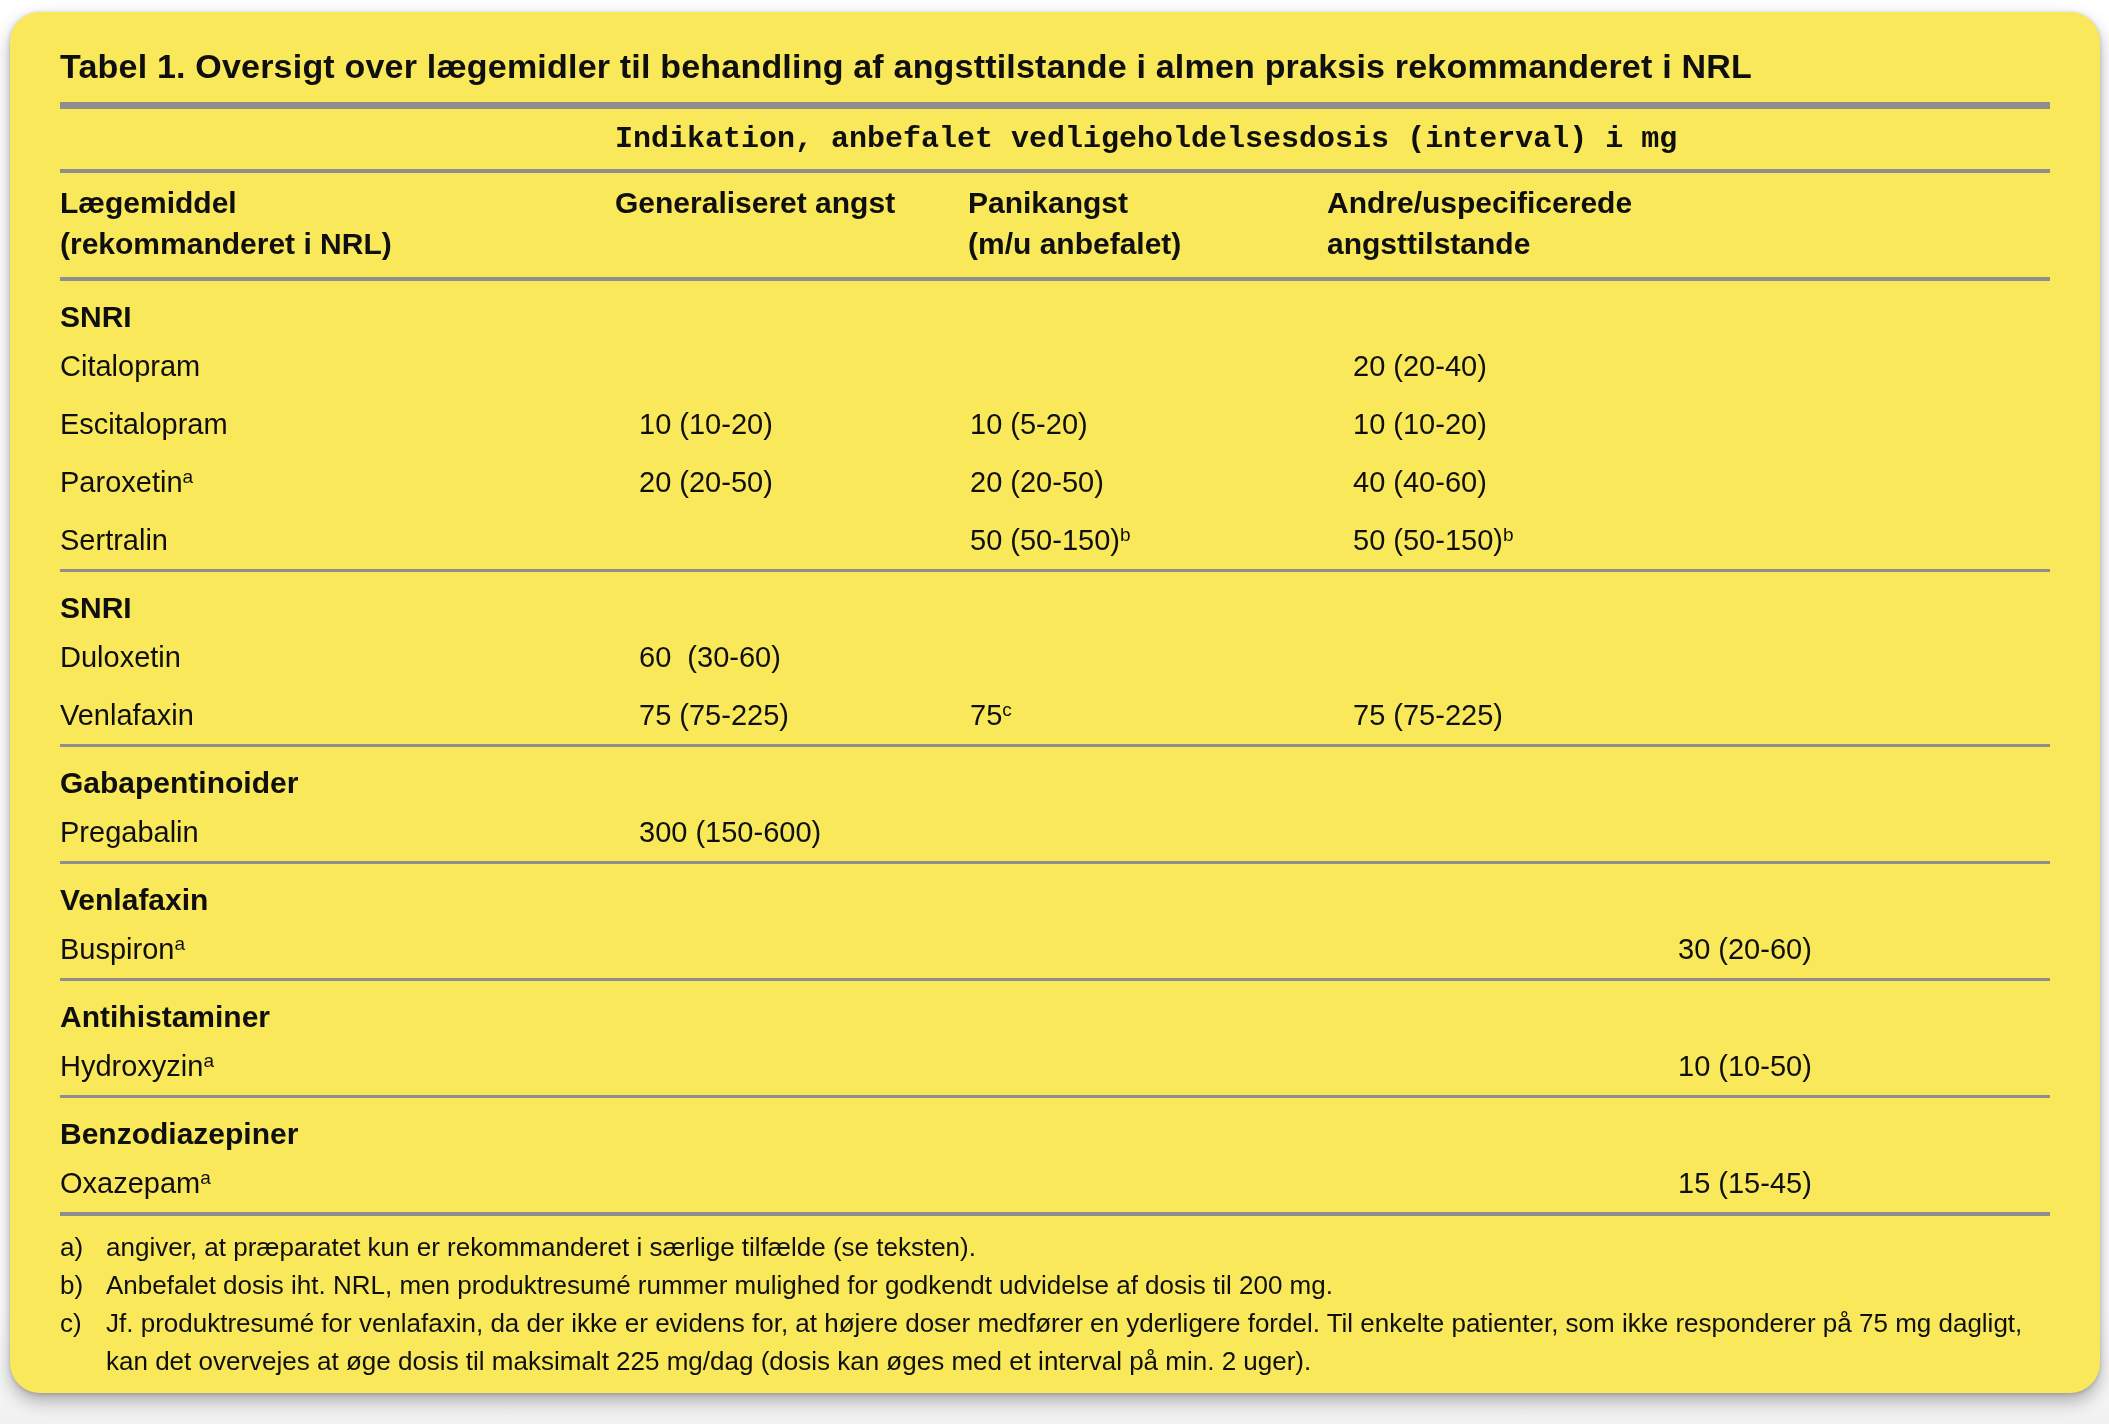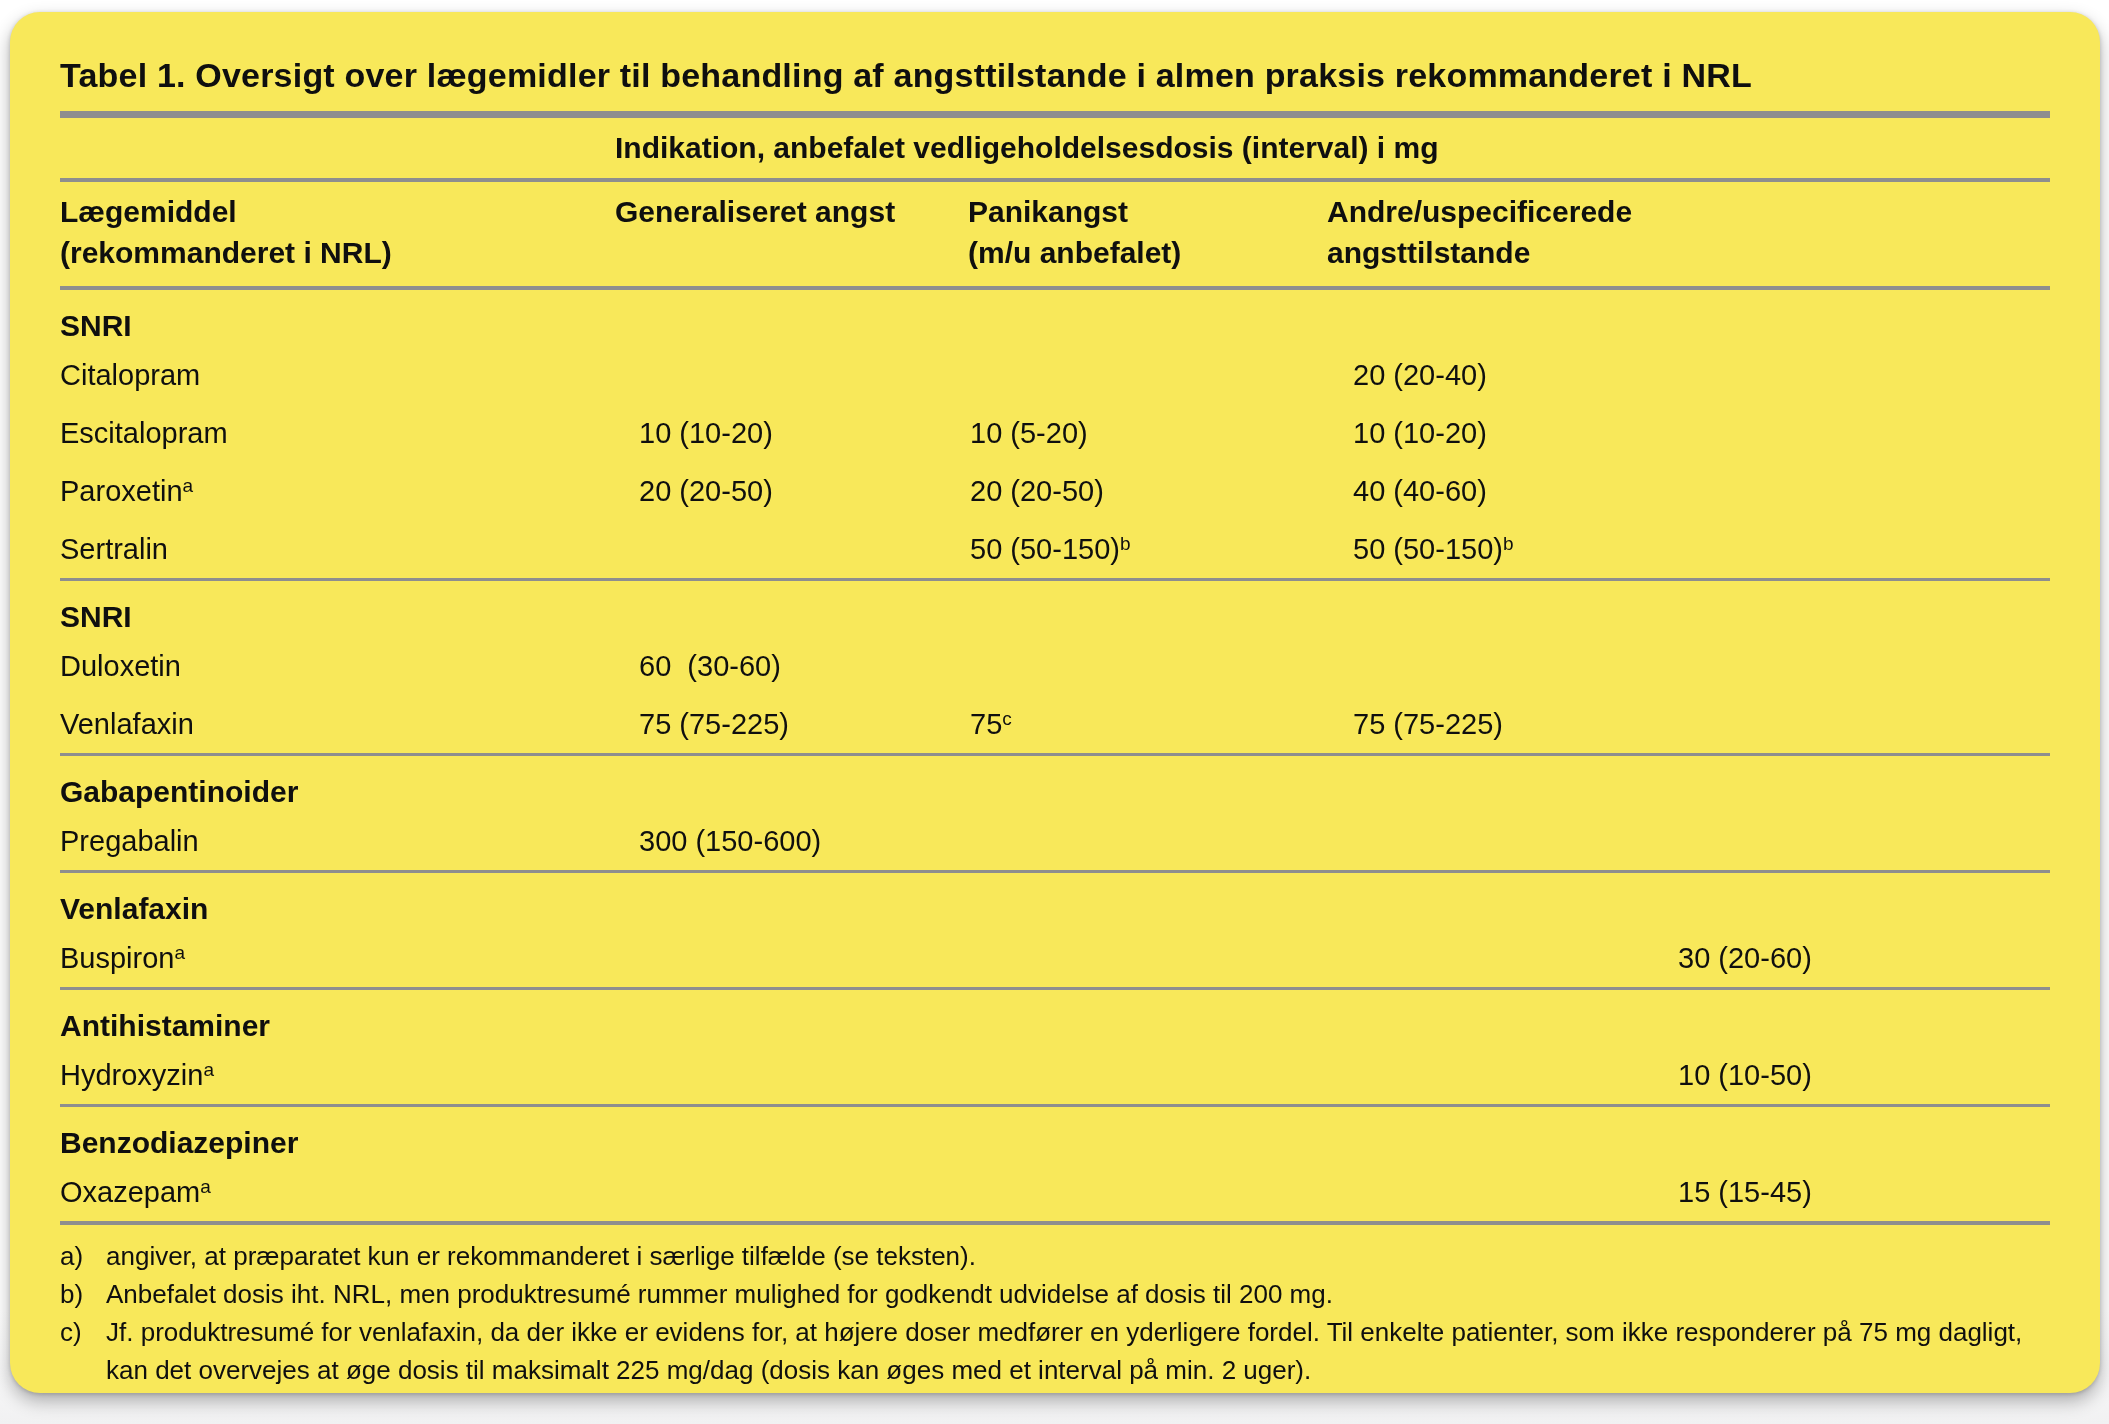--- a/index.html
+++ b/index.html
@@ -16,40 +16,41 @@
     overflow: hidden;
     background: linear-gradient(#ffffff 0%, #ffffff 92%, #f1f1f2 100%);
   }
   .card {
     position: absolute;
     left: 10px; top: 12px;
     width: 2090px; height: 1381px;
     background: #F8E85A;
     border-radius: 30px;
     box-shadow: 0 8px 18px rgba(0,0,0,0.30), 0 1px 4px rgba(0,0,0,0.18);
-    padding: 12px 50px;
+    padding: 3px 50px;
     box-sizing: border-box;
   }
   .title {
     font-size: 34px;
     font-weight: bold;
     padding: 32px 0 16px 0;
     letter-spacing: 0.2px;
     white-space: nowrap;
   }
   .rule { background: #8E8E8E; width: 100%; }
   .rule-title   { height: 7px; }
   .rule-med     { height: 4px; }
   .rule-section { height: 3px; }
   .rule-final   { height: 4px; }
   .span-header {
     font-size: 30px;
     font-weight: bold;
     padding: 13px 0 13px 555px;
     line-height: 34px;
+    font-family: Liberation Mono, monospace;
   }
   .tbl {
     display: grid;
     grid-template-columns: 555px 353px 359px 351px 1fr;
     align-items: start;
   }
   .col-headers { padding: 9px 0 13px 0; }
   .hcell {
     font-size: 30px;
     font-weight: bold;

